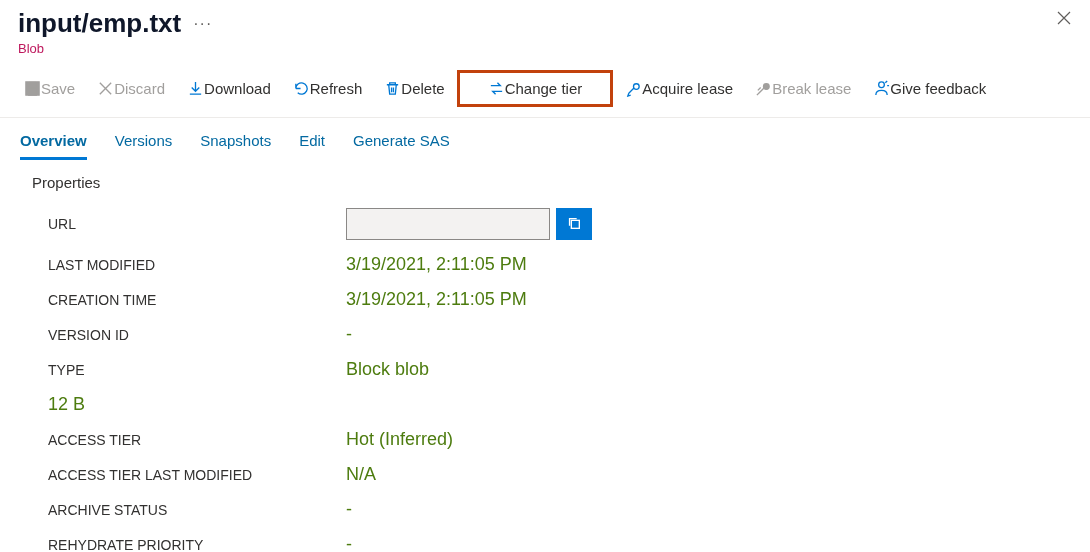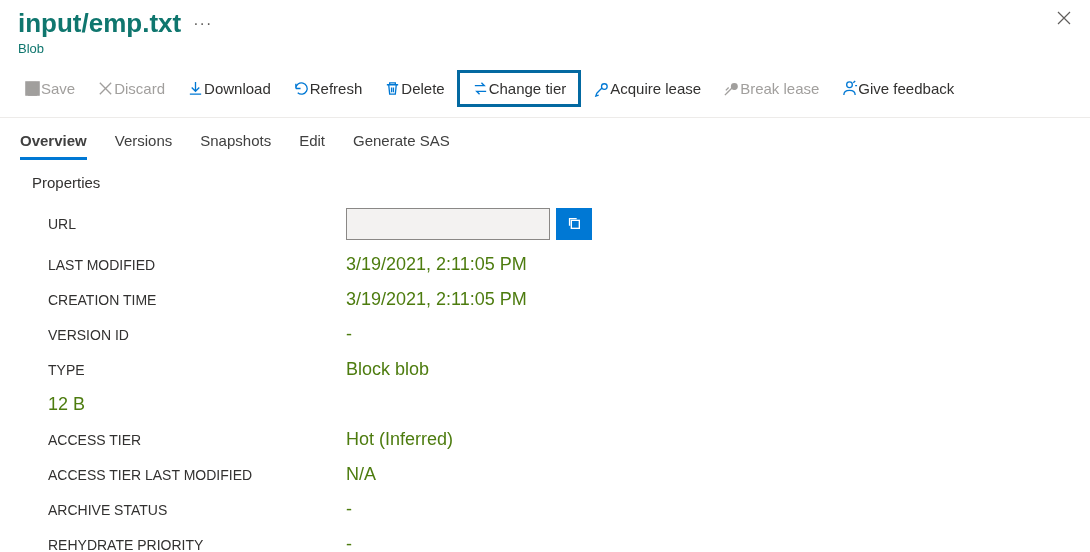--- a/index.html
+++ b/index.html
@@ -10,49 +10,49 @@
     width: 1090px;
     height: 552px;
     overflow: hidden;
     font-size: 14px;
   }
   .header {
     padding: 8px 18px 4px 18px;
     position: relative;
   }
   .title-row { display: flex; align-items: center; gap: 12px; }
-  .title { font-size: 26px; font-weight: 600; color: #0f766e; }
+  .title { font-size: 26px; font-weight: 600; color: #0f172a; }
   .ellipsis { font-size: 16px; color: #605e5c; letter-spacing: 1px; cursor: pointer; }
-  .subtitle { font-size: 13px; color: #0f766e; margin-top: 2px; }
+  .subtitle { font-size: 13px; color: #be185d; margin-top: 2px; }
   .close-x {
     position: absolute; right: 18px; top: 10px;
     font-size: 18px; color: #605e5c; cursor: pointer;
     font-weight: 300;
   }
   .toolbar {
     display: flex; align-items: center; gap: 2px;
     padding: 10px 14px 10px 14px;
     border-bottom: 1px solid #edebe9;
   }
   .tbtn {
     display: inline-flex; align-items: center; 
     padding: 5px 10px; font-size: 15px; color: #323130;
     cursor: pointer; border-radius: 2px;
   }
   .tbtn.disabled { color: #a19f9d; cursor: default; }
   .tbtn.disabled svg { stroke: #a19f9d; fill: #a19f9d; }
   .icon { width: 17px; height: 17px; display: inline-flex; align-items:center; justify-content:center; }
   .icon svg { stroke: #0078d4; fill: none; stroke-width: 1.4; }
   .tbtn.disabled .icon svg { stroke: #a19f9d; }
-  .highlight-box { border: 3px solid #0369a1; padding: 2px 6px; }
+  .highlight-box { border: 3px solid #c2410c; padding: 2px 22px; }
   .tabs {
     display: flex; gap: 28px; padding: 14px 20px 0 20px;
     font-size: 15px;
   }
-  .tab { padding-bottom: 8px; cursor: pointer; color: #404040; }
+  .tab { padding-bottom: 8px; cursor: pointer; color: #0369a1; }
   .tab.active { font-weight: 600; border-bottom: 3px solid #0078d4; }
   .section-title { font-size: 15px; padding: 14px 20px 6px 20px; color: #323130; margin-left: 12px; }
   .props { padding: 4px 0 0 0; }
   .prow {
     display: flex; align-items: center;
     padding: 7px 16px 7px 24px; min-height: 32px; margin-left: 24px;
   }
   .pkey { width: 298px; text-transform: uppercase; font-size: 14px; color: #323130; }
   .pval { font-size: 18px; color: #4d7c0f; }
   .url-box {

